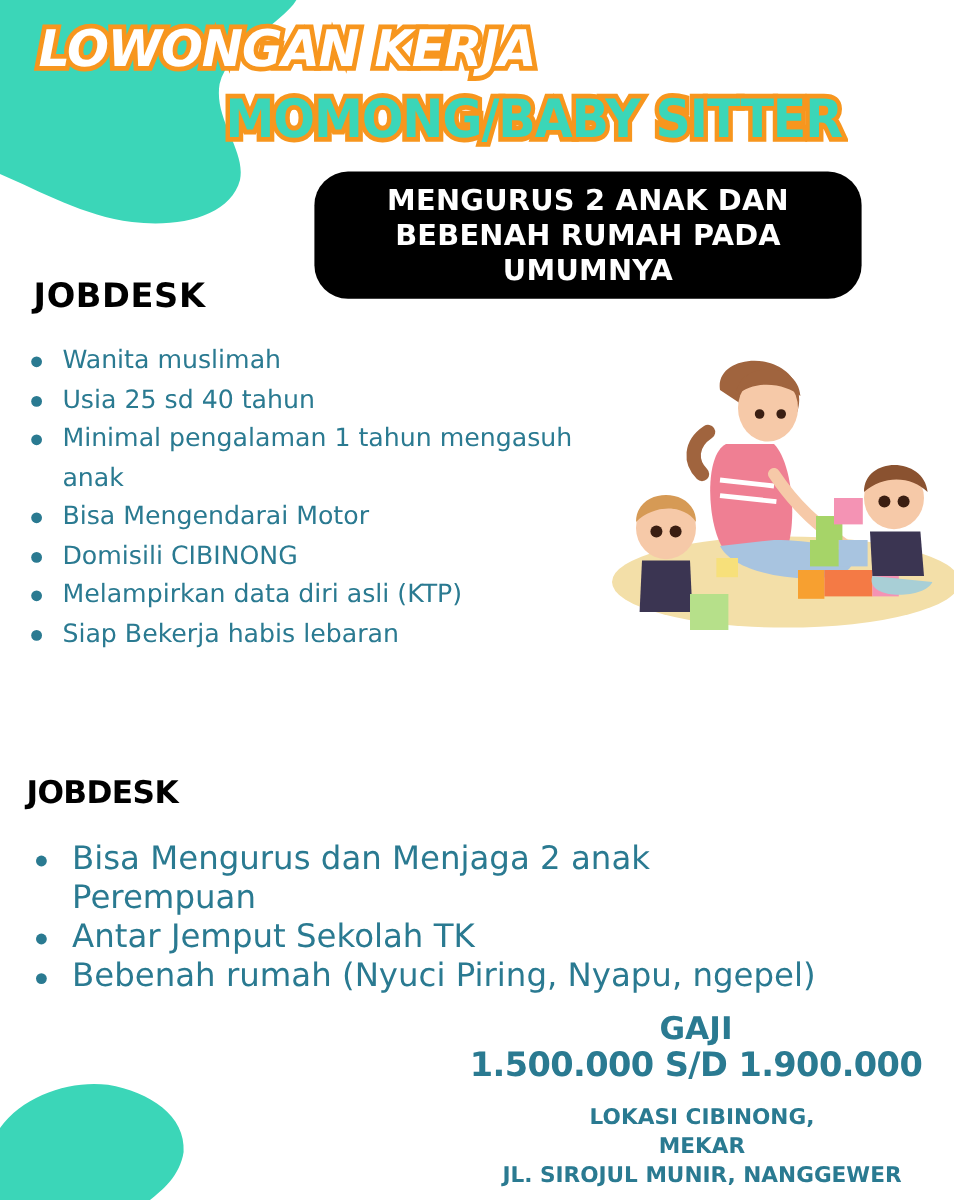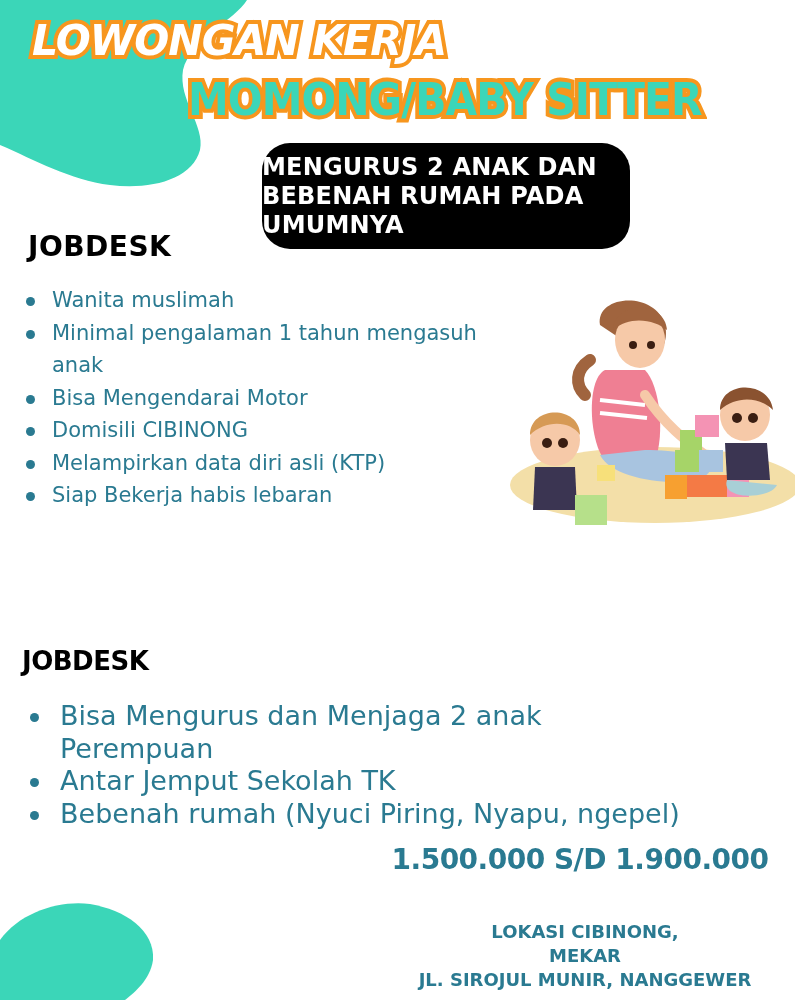--- a/index.html
+++ b/index.html
@@ -7,22 +7,22 @@
   .blob { position:absolute; }
   .title1, .title2 {
     position:absolute; font-family:"DejaVu Sans", sans-serif; font-weight:900; font-style:italic;
     letter-spacing:-1px; white-space:nowrap; line-height:1;
     paint-order: stroke fill; -webkit-text-stroke: 8px #f7961e;
   }
   .title1 { left:32px; top:20px; font-size:42px; color:#ffffff; transform:scaleX(0.98); transform-origin:left; }
   .title2 { left:188px; top:78px; font-size:44px; color:#3bd6b8; font-style:normal; transform:scaleX(0.93); transform-origin:left; }
   .title-text { position:relative; }
   .pill {
-    position:absolute; left:262px; top:143px; width:368px; height:106px; background:#000; border-radius:28px;
-    color:#fff; font-weight:bold; font-size:24px; line-height:29px; text-align:left;
+    position:absolute; left:262px; top:143px; width:456px; height:106px; background:#000; border-radius:28px;
+    color:#fff; font-weight:bold; font-size:24px; line-height:29px; text-align:center;
     display:flex; align-items:center; justify-content:center; letter-spacing:0.2px;
   }
   .pill span { display:block; width:400px; }
   .heading { position:absolute; font-weight:900; font-size:28px; color:#000; letter-spacing:0.5px; }
   .h-syarat { left:28px; top:230px; }
   .h-jobdesk { left:22px; top:646px; font-size:26px; letter-spacing:-0.5px; }
   ul { position:absolute; margin:0; padding:0; list-style:none; color:#2a7a91; }
   ul li { position:relative; padding-left:28px; font-size:21px; line-height:32.5px; }
   ul li::before { content:""; position:absolute; left:2px; top:13px; width:9px; height:9px; border-radius:50%; background:#2a7a91; }
   .syarat-list { left:24px; top:284px; width:520px; }
@@ -53,20 +53,21 @@
 </div>
 
 <div class="pill">
   <span>MENGURUS 2 ANAK DAN BEBENAH RUMAH PADA UMUMNYA</span>
 </div>
 
 <div class="heading h-syarat">JOBDESK</div>
 
 <ul class="syarat-list">
   <li>Wanita muslimah</li>
+  <li>Usia 25 sd 40 tahun</li>
   <li style="width:470px">Minimal pengalaman 1 tahun mengasuh anak</li>
   <li>Bisa Mengendarai Motor</li>
   <li>Domisili CIBINONG</li>
   <li>Melampirkan data diri asli (KTP)</li>
   <li>Siap Bekerja habis lebaran</li>
 </ul>
 
 <svg class="illus" viewBox="0 0 290 245">
   <ellipse cx="150" cy="200" rx="145" ry="38" fill="#f3dfa8"></ellipse>
 
@@ -107,20 +108,21 @@
 
 <div class="heading h-jobdesk">JOBDESK</div>
 
 <ul class="jobdesk-list">
   <li style="width:580px">Bisa Mengurus dan Menjaga 2 anak Perempuan</li>
   <li>Antar Jemput Sekolah TK</li>
   <li>Bebenah rumah (Nyuci Piring, Nyapu, ngepel)</li>
 </ul>
 
 <div class="gaji">
+  <div class="lbl">GAJI</div>
   <div class="amt">1.500.000 S/D 1.900.000</div>
 </div>
 
 <div class="lokasi">
   <div>LOKASI CIBINONG,</div>
   <div>MEKAR</div>
   <div>JL. SIROJUL MUNIR, NANGGEWER</div>
 </div>
 
 </body></html>

